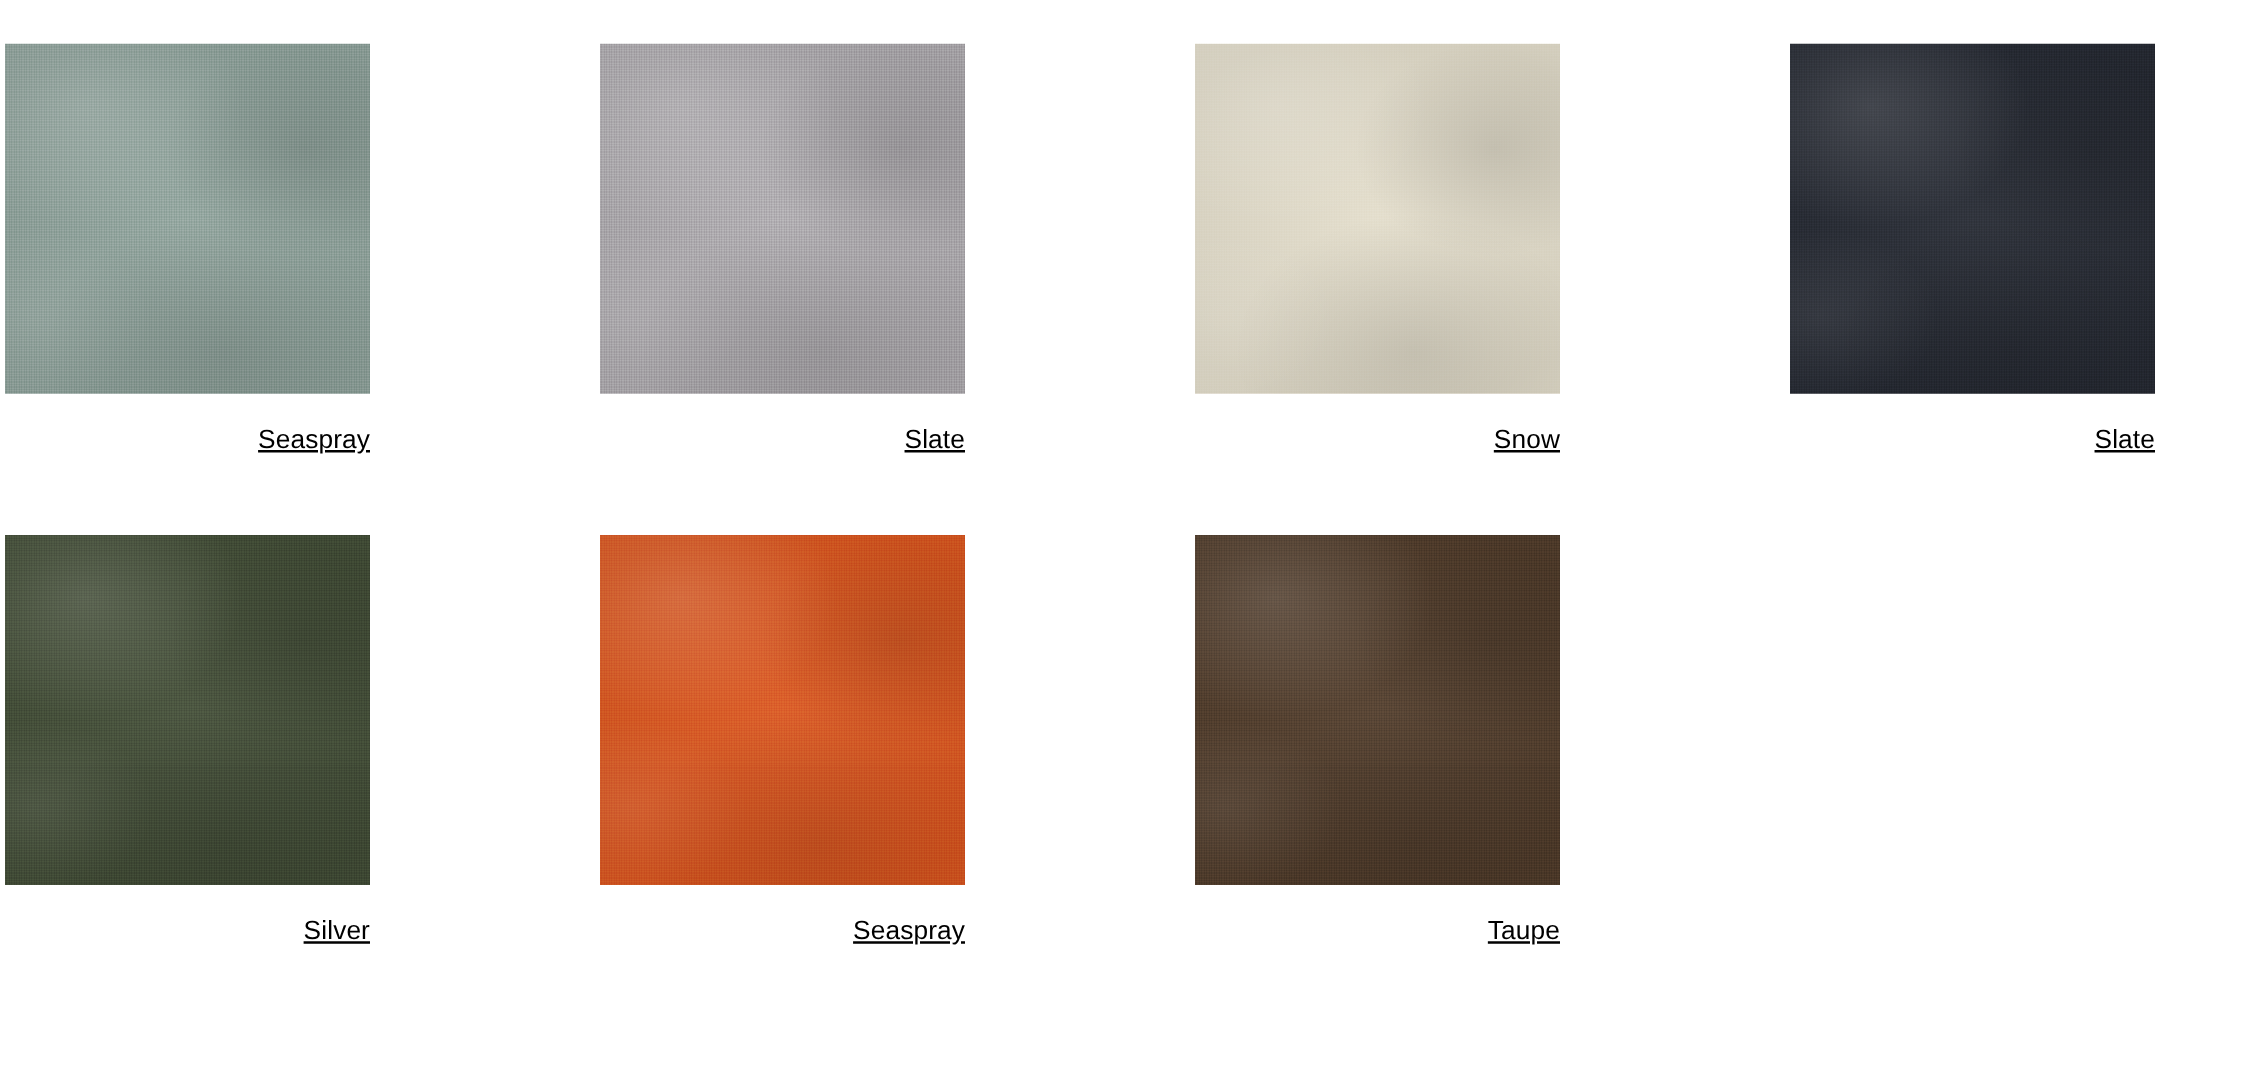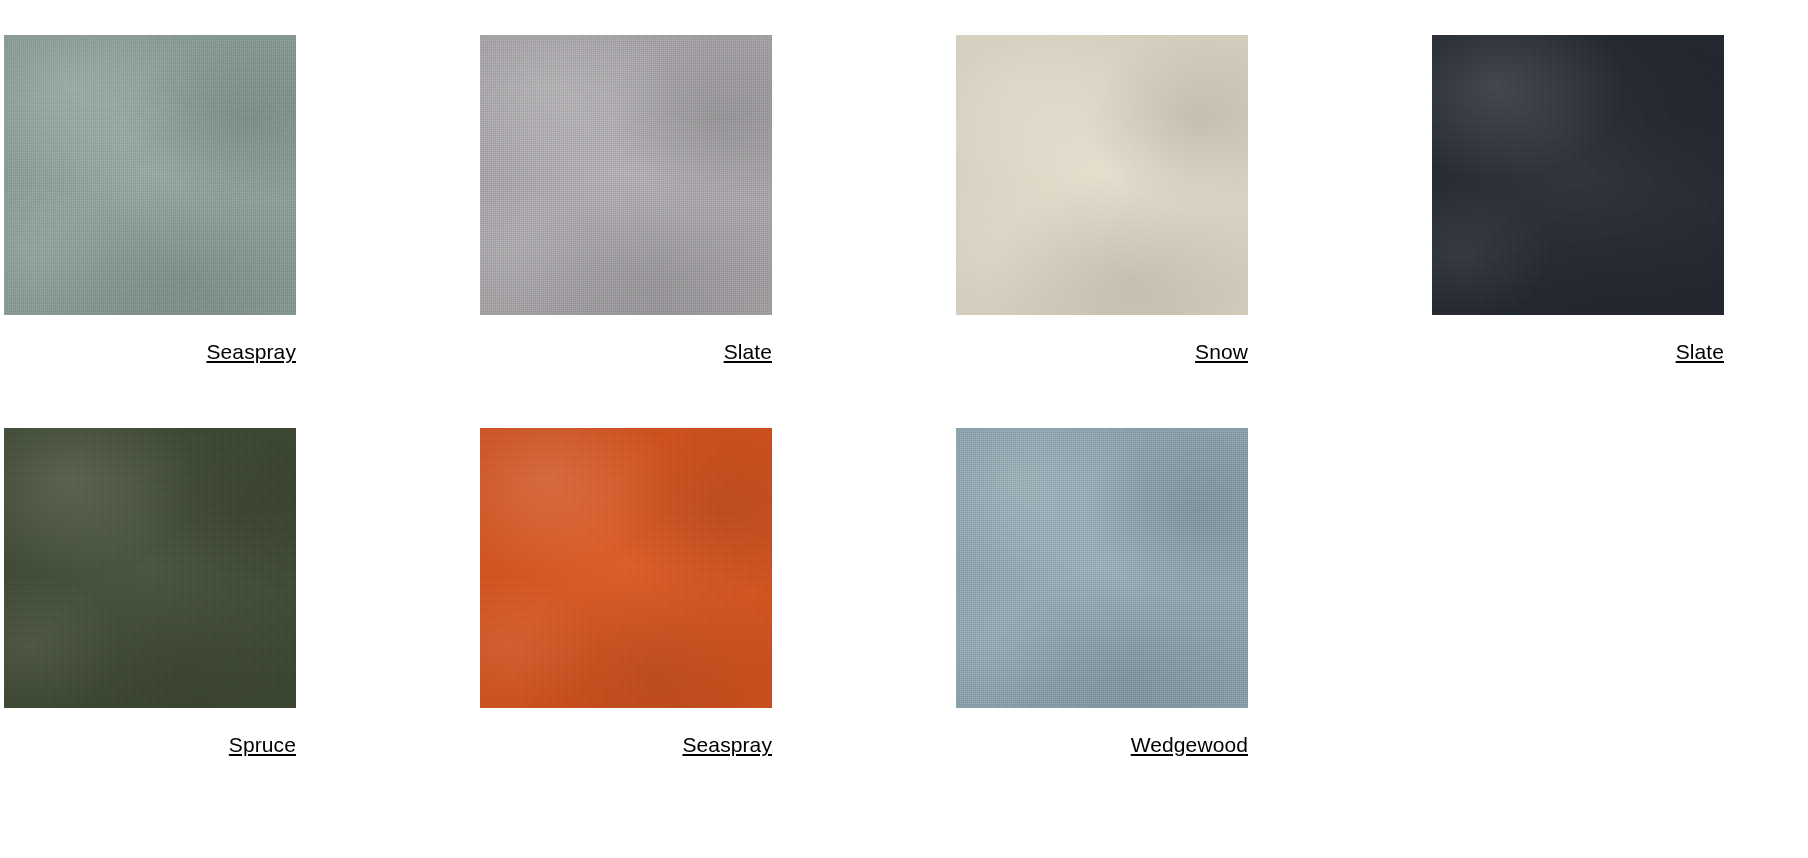--- a/index.html
+++ b/index.html
@@ -120,27 +120,27 @@
     <div class="swatch-label">Snow</div>
   </div>
 
   <div class="swatch-cell">
     <div class="swatch-tile tex-medium" title="Slate" style="background-color: rgb(38, 42, 51);"></div>
     <div class="swatch-label">Slate</div>
   </div>
 
   <div class="swatch-cell">
     <div class="swatch-tile tex-medium" title="Spruce" style="background-color: rgb(65, 76, 54);"></div>
-    <div class="swatch-label">Spruce</div>
+    <div class="swatch-label">Silver</div>
   </div>
 
   <div class="swatch-cell">
     <div class="swatch-tile tex-medium" title="Tangerine" style="background-color: rgb(217, 85, 31);"></div>
     <div class="swatch-label">Seaspray</div>
   </div>
 
+  <div class="swatch-cell">
+    <div class="swatch-tile tex-medium" title="Taupe" style="background-color: rgb(79, 59, 42);"></div>
+    <div class="swatch-label">Taupe</div>
+  </div>
 
-  <div class="swatch-cell">
-    <div class="swatch-tile tex-strong" title="Wedgewood" style="background-color: rgb(147, 170, 180);"></div>
-    <div class="swatch-label">Wedgewood</div>
-  </div>
 
 </div>
 
 </body></html>

